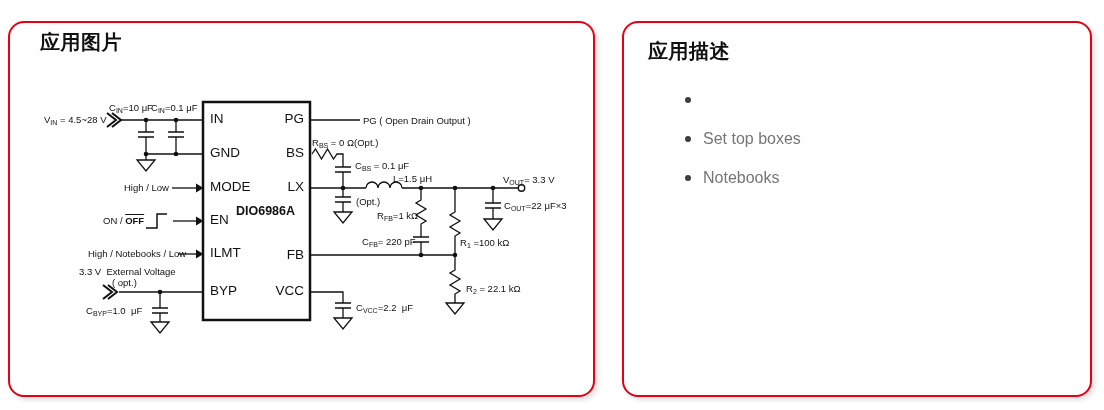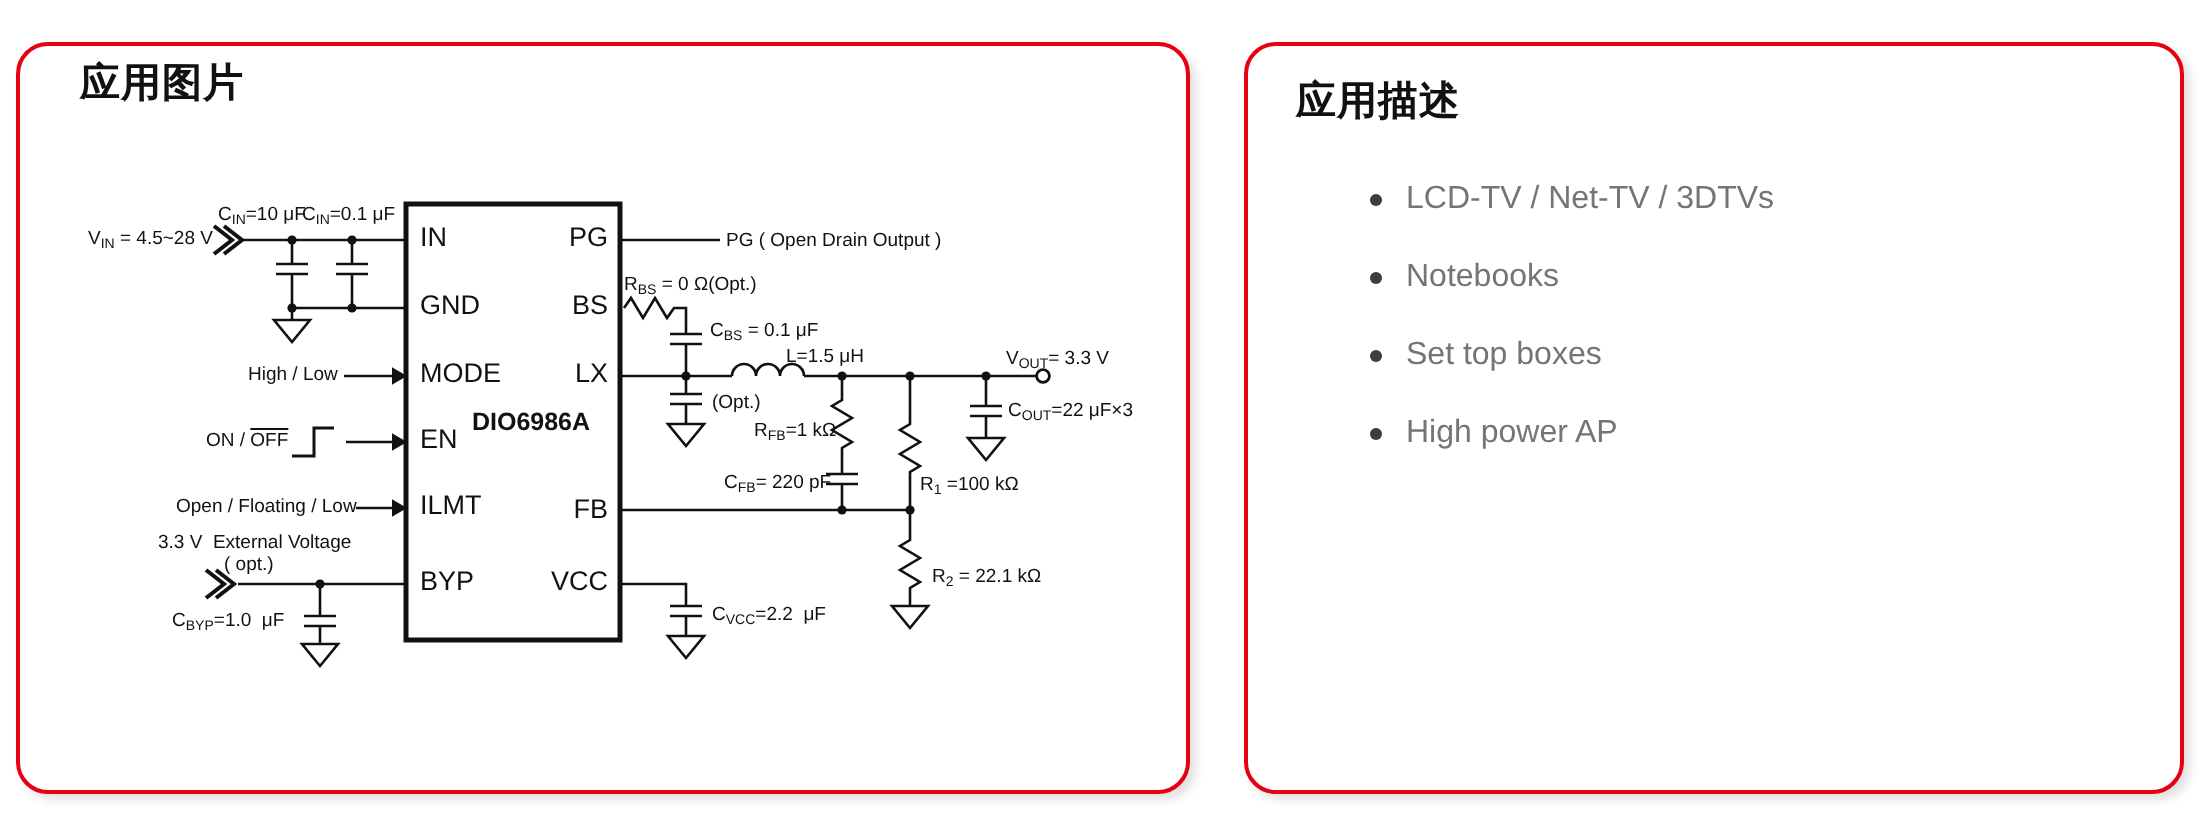--- a/index.html
+++ b/index.html
@@ -11,52 +11,47 @@
   .card h2{margin:0;font-size:20px;line-height:28px;font-weight:bold;color:#111;letter-spacing:.5px;}
   
   .bullets{margin:24px 0 0 37px;padding:0;list-style:none;}
   .bullets li{display:flex;align-items:center;gap:12px;font-size:16px;color:#757575;margin-bottom:17px;min-height:22px;}
   .dot{width:6px;height:6px;border-radius:50%;background:#3d3d3d;flex:0 0 auto;}
   
   .circuit{position:absolute;left:0;top:0;width:600px;height:410px;}
   .circuit svg{position:absolute;left:0;top:0;}
   .clabel{position:absolute;font-size:9.5px;line-height:11px;color:#111;white-space:pre;}
   .clabel sub{font-size:7px;vertical-align:-2px;line-height:0;}
-  .ov{text-decoration:overline;}
+  .ov{text-decoration:overline;font-weight:bold;}
   .pin{position:absolute;font-size:13.5px;line-height:14px;color:#111;}
   .pin-r{text-align:left;}
   .chipname{position:absolute;left:203px;top:204px;width:125px;text-align:center;font-size:12.5px;font-weight:bold;color:#111;}
 </style>
 </head>
 <body>
 
 <div class="page">
 
   <div class="card" id="card-left">
     <h2>应用图片</h2>
   </div>
 
   <div class="card" id="card-right">
     <h2>应用描述</h2>
     <ul class="bullets">
       <li>
           <span class="dot"></span>
-          <span>LCD-TV / Net-TV / 3DTVs</span>
-        </li>
-      <li>
-          <span class="dot"></span>
-          <span>Notebooks</span>
         </li>
       <li>
           <span class="dot"></span>
           <span>Set top boxes</span>
         </li>
       <li>
           <span class="dot"></span>
-          <span>High power AP</span>
+          <span>Notebooks</span>
         </li>
     </ul>
   </div>
 
   <div class="circuit">
     <svg width="600" height="410" viewBox="0 0 600 410">
 
       <rect x="203" y="102" width="107" height="218" fill="#fff" stroke="#111" stroke-width="2.5"></rect>
       <g stroke="#111" stroke-width="1.3" fill="none">
 
@@ -140,21 +135,21 @@
     <span class="pin pin-r" style="right:296px;top:180px">LX</span>
     <span class="pin pin-r" style="right:296px;top:248px">FB</span>
     <span class="pin pin-r" style="right:296px;top:284px">VCC</span>
     <span class="chipname">DIO6986A</span>
 
     <span class="clabel" style="left:44px;top:114px"><span>V</span><sub>IN</sub><span> = 4.5~28 V</span></span>
     <span class="clabel" style="left:109px;top:102px"><span>C</span><sub>IN</sub><span>=10 μF</span></span>
     <span class="clabel" style="left:151px;top:102px"><span>C</span><sub>IN</sub><span>=0.1 μF</span></span>
     <span class="clabel" style="left:124px;top:182px">High / Low</span>
     <span class="clabel" style="left:103px;top:215px"><span>ON / </span><span class="ov">OFF</span></span>
-    <span class="clabel" style="left:88px;top:248px">Open / Floating / Low</span>
+    <span class="clabel" style="left:88px;top:248px">High / Notebooks / Low</span>
     <span class="clabel" style="left:79px;top:266px">3.3 V  External Voltage</span>
     <span class="clabel" style="left:112px;top:277px">( opt.)</span>
     <span class="clabel" style="left:86px;top:305px"><span>C</span><sub>BYP</sub><span>=1.0  μF</span></span>
     <span class="clabel" style="left:363px;top:115px">PG ( Open Drain Output )</span>
     <span class="clabel" style="left:312px;top:137px"><span>R</span><sub>BS</sub><span> = 0 Ω(Opt.)</span></span>
     <span class="clabel" style="left:355px;top:160px"><span>C</span><sub>BS</sub><span> = 0.1 μF</span></span>
     <span class="clabel" style="left:356px;top:196px">(Opt.)</span>
     <span class="clabel" style="left:393px;top:173px">L=1.5 μH</span>
     <span class="clabel" style="left:503px;top:174px"><span>V</span><sub>OUT</sub><span>= 3.3 V</span></span>
     <span class="clabel" style="left:504px;top:200px"><span>C</span><sub>OUT</sub><span>=22 μF×3</span></span>

